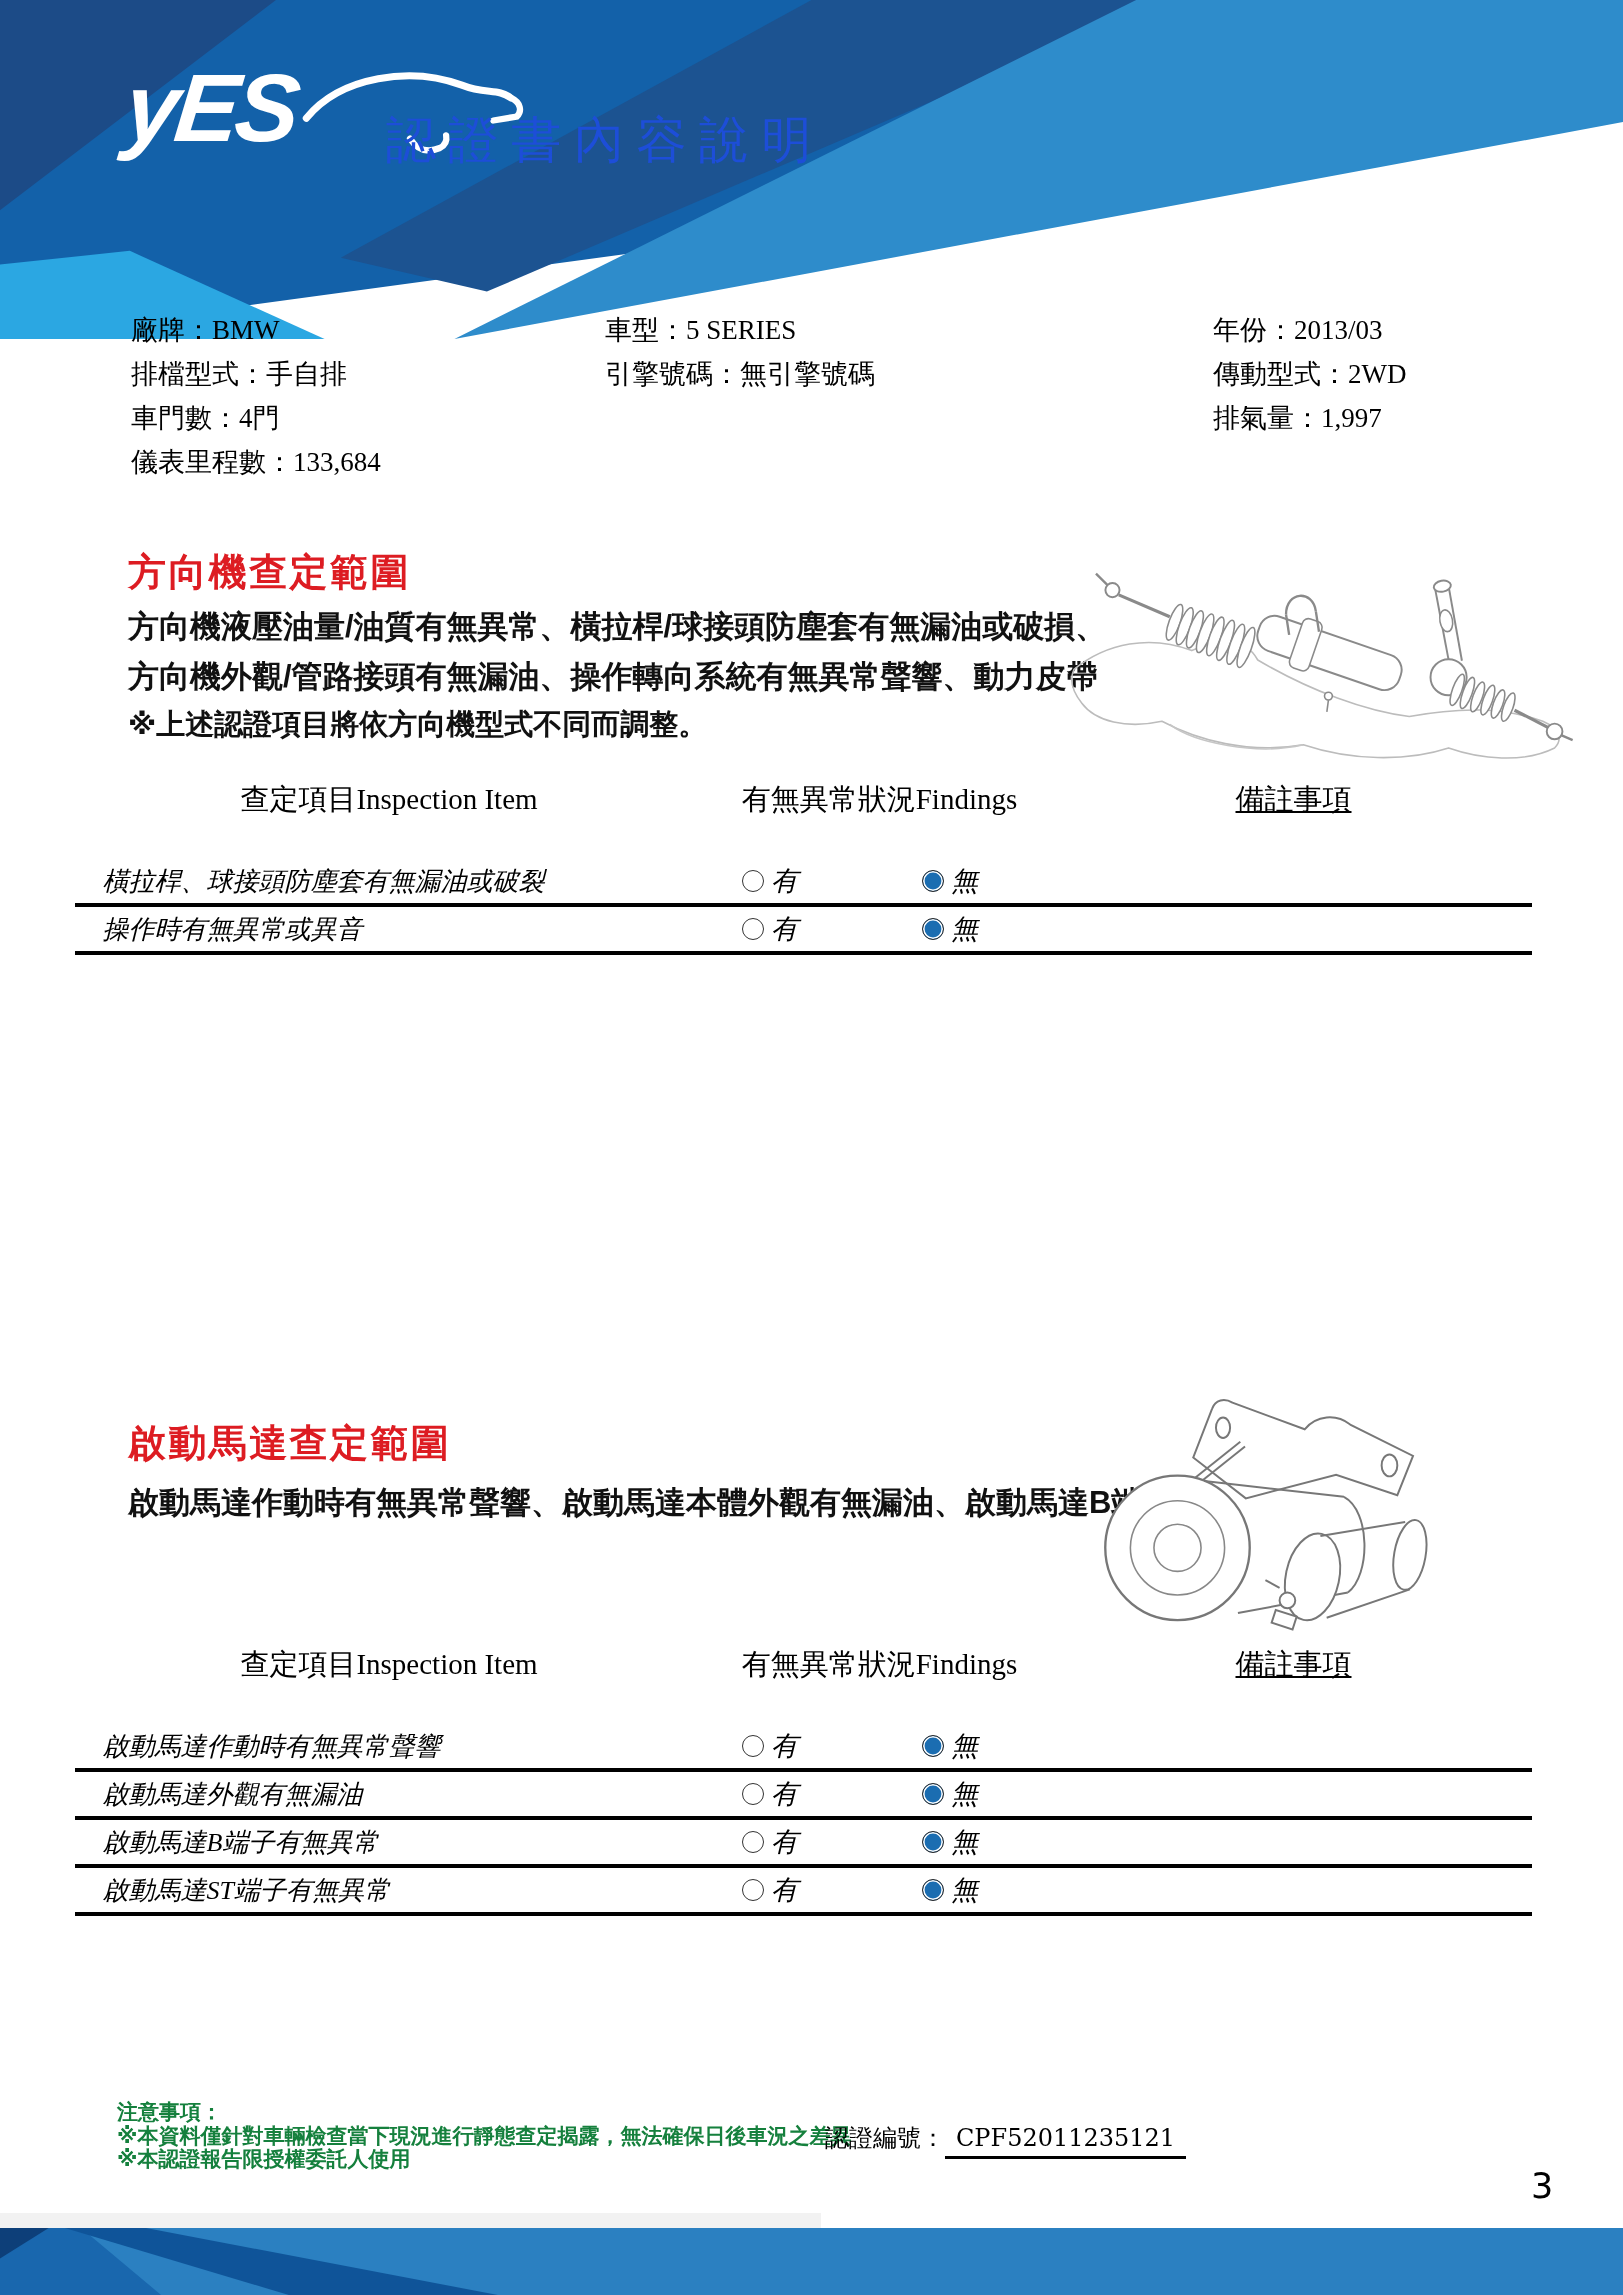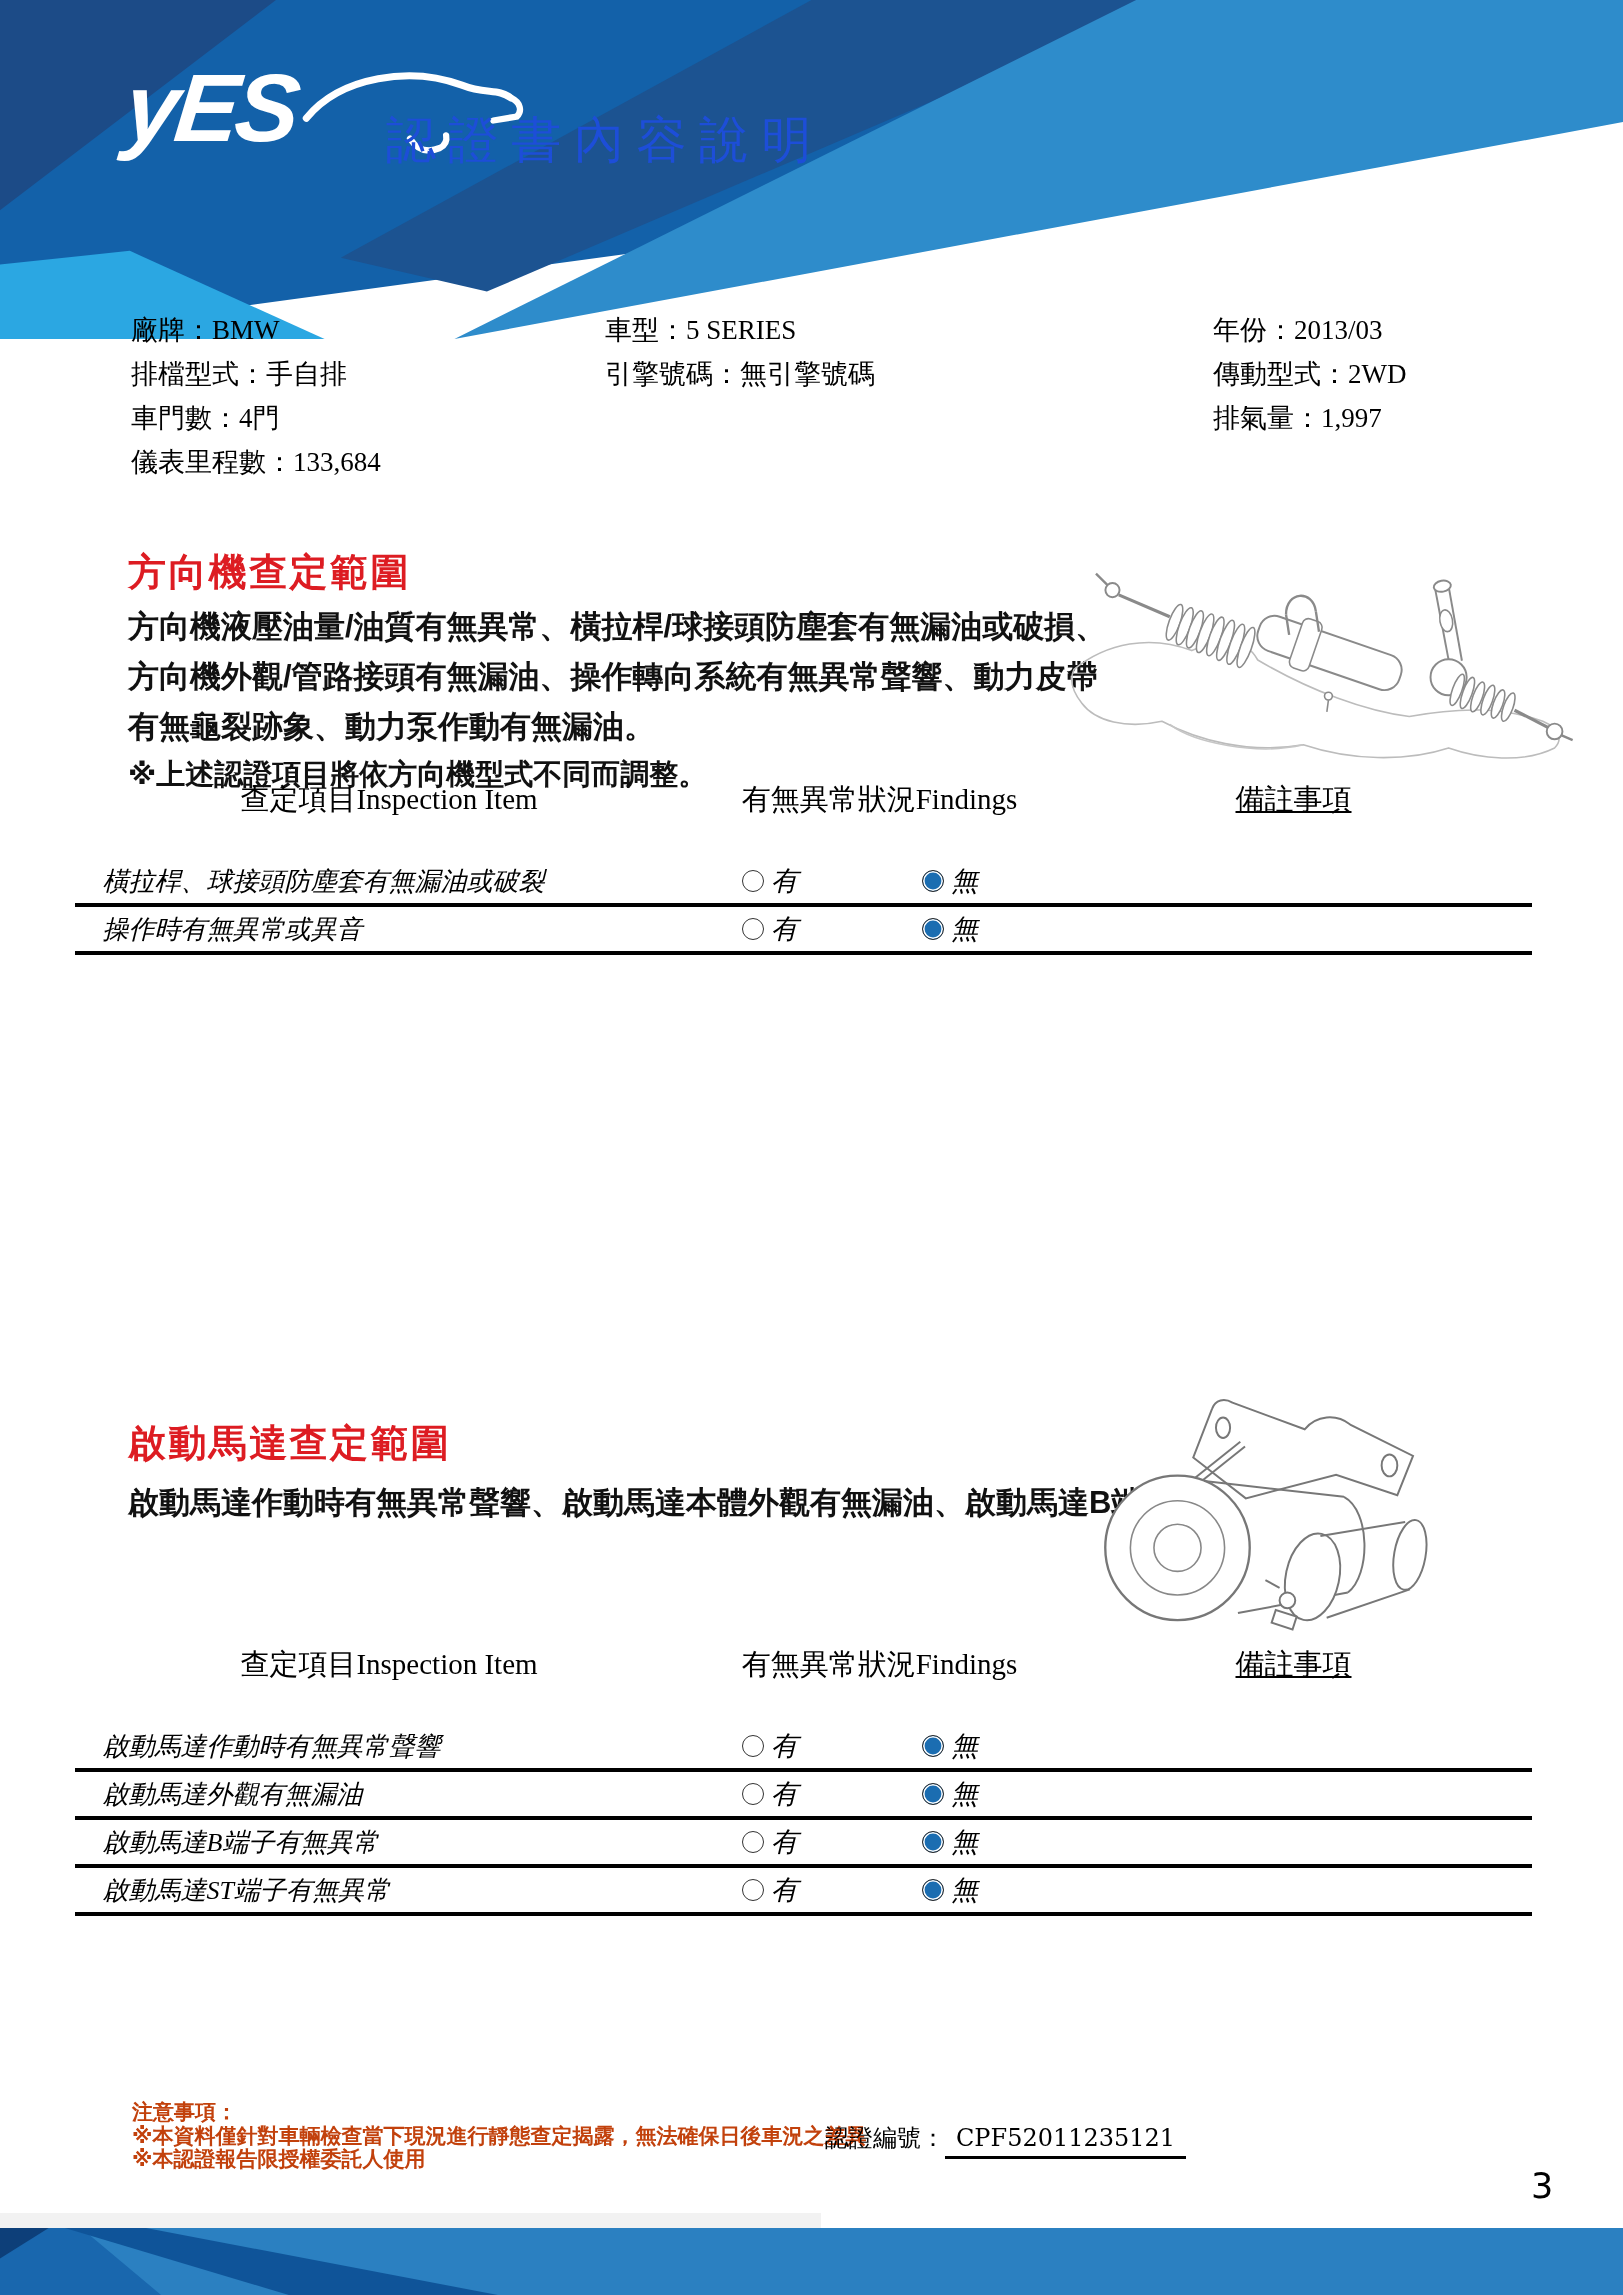--- a/index.html
+++ b/index.html
@@ -45,21 +45,21 @@
   .t-head .c3 { width:475px; text-align:center;text-decoration:underline; }
   .t-rows { margin-top:41px;font-style:italic; }
   .t-row { display:flex; align-items:center; height:48px; border-bottom:4.7px solid #000; }
   .t-row .c1 { width:628px; padding-left:27.5px; font-size:26px; white-space:nowrap; }
   .t-row .c2 { width:353px; display:flex; align-items:center; padding-left:39px; gap:124px; }
   .t-row .c3 { width:475px; }
   .radio-group { display:flex; align-items:center; gap:7px; font-size:27px; }
   .radio { width:22px; height:22px; border-radius:50%; border:1.6px solid #333; background:#fff; flex:none; }
   .radio.checked { background:#1b6db1; border-color:#2a2a2a; box-shadow:inset 0 0 0 1.6px #fff; }
   
-  .notes { position:absolute; left:132px; top:2100px; color:#c2410c;
+  .notes { position:absolute; left:117px; top:2100px; color:#15803d;
     font-family:"Liberation Sans","DejaVu Sans",sans-serif; font-weight:700;
     font-size:21px; line-height:23.6px; white-space:nowrap; }
   .notes .line { margin-top:0; }
   .cert { position:absolute; left:825px; top:2122px; font-size:24px; white-space:nowrap; }
   .cert .num { display:inline-block; padding:0 11px 3.9px 11px; border-bottom:3.1px solid #000;
     font-family:"DejaVu Serif","Liberation Serif",serif; }
   .page-num { position:absolute; left:1531px; top:2166px; font-size:35px;
     font-family:"DejaVu Sans","Liberation Sans",sans-serif; }
   .gray-strip { position:absolute; left:0; top:2213px; width:821px; height:15px; background:#f2f2f2; }
   .footer-bar { position:absolute; left:0; top:2228px; width:100%; height:68px; background:#2b80c1; overflow:hidden; }
@@ -104,21 +104,20 @@
   <div class="vinfo c3">
     <div>年份：2013/03</div>
     <div>傳動型式：2WD</div>
     <div>排氣量：1,997</div>
   </div>
 
   <div class="sec-heading" style="top:547px">方向機查定範圍</div>
   <div class="sec-desc" style="top:602px">
     <div>方向機液壓油量/油質有無異常、橫拉桿/球接頭防塵套有無漏油或破損、</div>
     <div>方向機外觀/管路接頭有無漏油、操作轉向系統有無異常聲響、動力皮帶</div>
-    <div>有無龜裂跡象、動力泵作動有無漏油。</div>
     <div class="small">※上述認證項目將依方向機型式不同而調整。</div>
   </div>
 
   <svg class="illus" style="left:1052px;top:542px" width="534" height="236" viewBox="0 0 680 300">
     <path d="M28,162 C70,128 125,118 178,138 C225,118 250,128 262,150 C330,190 400,215 455,222 C520,210 575,210 625,228 C648,238 650,252 640,262 C600,282 545,276 505,262 C450,280 380,278 320,258 C250,270 185,252 140,228 C95,238 55,228 38,205 C26,190 22,175 28,162 Z" fill="none" stroke="#bcbcbc" stroke-width="2"></path>
     <path d="M150,232 C180,255 260,272 320,258" fill="none" stroke="#c6c6c6" stroke-width="2"></path>
     <path d="M56,40 L72,56" stroke="#8a8a8a" stroke-width="3" fill="none"></path>
     <circle cx="77" cy="61" r="9" fill="#fff" stroke="#8a8a8a" stroke-width="2.5"></circle>
     <path d="M85,67 L150,95" stroke="#8a8a8a" stroke-width="4" fill="none"></path>
     <g stroke="#8a8a8a" stroke-width="2" fill="#fff">

